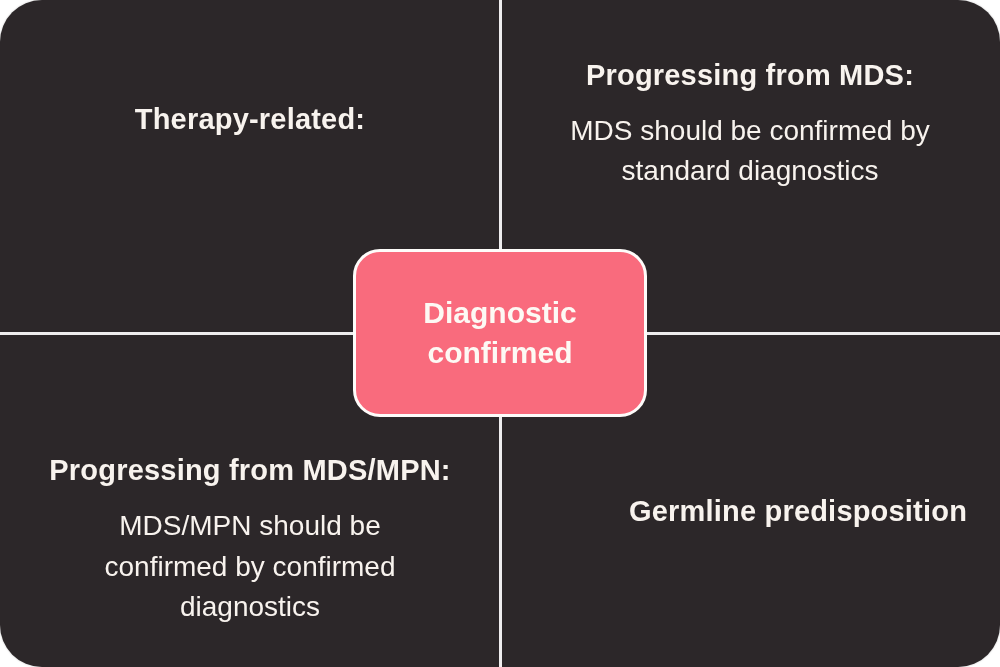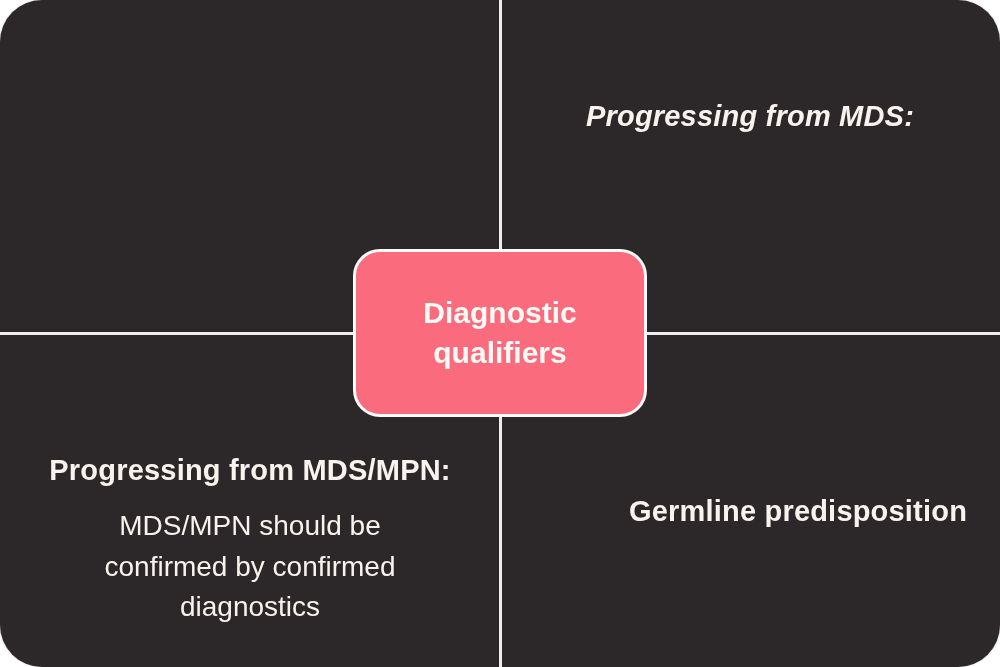--- a/index.html
+++ b/index.html
@@ -21,21 +21,21 @@
   .quadrant {
     position: absolute;
     box-sizing: border-box;
     display: flex;
     flex-direction: column;
     align-items: center;
     justify-content: center;
     text-align: center;
   }
   .q-tl { left: 0;     top: 0;     width: 500px; height: 333px; padding: 0 40px 78px; }
-  .q-tr { left: 500px; top: 0;     width: 500px; height: 333px; padding: 0 22px 84px; font-style: italic; }
+  .q-tr { left: 500px; top: 0;     width: 500px; height: 333px; padding: 0 22px 84px; }
   .q-bl { left: 0;     top: 333px; width: 500px; height: 334px; padding: 80px 13px 0; justify-content: center; }
   .q-br { left: 500px; top: 333px; width: 596px; height: 334px; padding: 24px 28px 0; justify-content: center; }
   .q-title {
     margin: 0 0 16px;
     font-size: 29px;
     font-weight: 700;
     line-height: 1.3;
     letter-spacing: 0.2px;
   }
   .q-br .q-title { margin: 0; }
@@ -76,38 +76,41 @@
     white-space: pre-line;
     color: var(--nodeText, #fdf9f4);
   }
 </style>
 </head>
 <body>
 
 <div class="canvas">
 
   <section class="quadrant q-tl">
+    <h2 class="q-title">Therapy-related:</h2>
   </section>
 
   <section class="quadrant q-tr">
     <h2 class="q-title">Progressing from MDS:</h2>
+    <p class="q-body">MDS should be confirmed by
+standard diagnostics</p>
   </section>
 
   <section class="quadrant q-bl">
     <h2 class="q-title">Progressing from MDS/MPN:</h2>
     <p class="q-body">MDS/MPN should be
 confirmed by confirmed
 diagnostics</p>
   </section>
 
   <section class="quadrant q-br">
     <h2 class="q-title">Germline predisposition</h2>
   </section>
 
   <div class="divider divider-v"></div>
   <div class="divider divider-h"></div>
 
   <div class="center-node">
     <span class="center-label">Diagnostic
-qualifiers</span>
+confirmed</span>
   </div>
 
 </div>
 
 </body></html>

